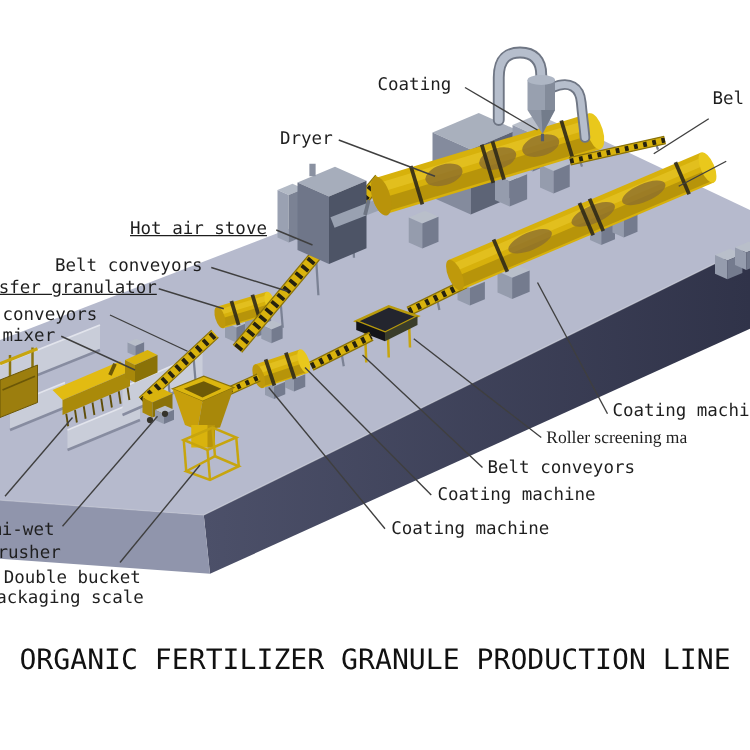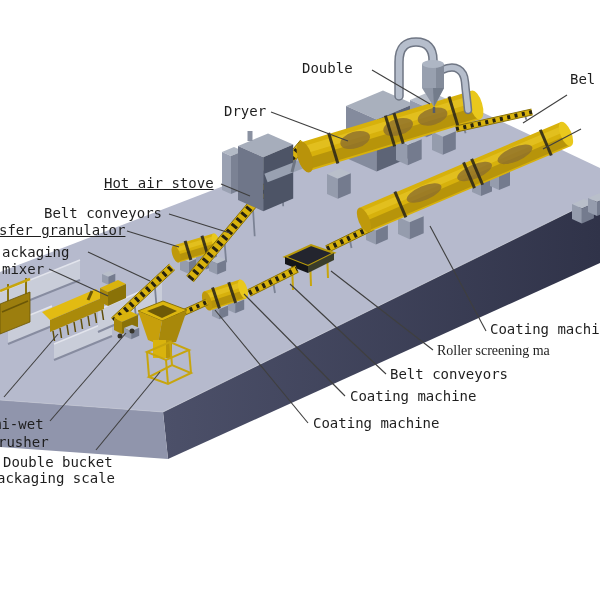--- a/index.html
+++ b/index.html
@@ -297,32 +297,33 @@
         <line x1="433" y1="350" x2="331" y2="271" stroke="#3f3f3f" stroke-width="1.1"></line>
         <line x1="386" y1="374" x2="290" y2="284" stroke="#3f3f3f" stroke-width="1.1"></line>
         <line x1="345" y1="396" x2="244" y2="294" stroke="#3f3f3f" stroke-width="1.1"></line>
         <line x1="308" y1="423" x2="215" y2="310" stroke="#3f3f3f" stroke-width="1.1"></line>
         <line x1="50" y1="421" x2="126" y2="333" stroke="#3f3f3f" stroke-width="1.1"></line>
         <line x1="96" y1="450" x2="160" y2="372" stroke="#3f3f3f" stroke-width="1.1"></line>
         <line x1="4" y1="397" x2="58" y2="334" stroke="#3f3f3f" stroke-width="1.1"></line>
       </g>
     </svg>
   <div id="labels">
-      <div class="label" style="left: 302px; top: 61px;">Double</div>
+      <div class="label" style="left: 302px; top: 61px;">Coating</div>
       <div class="label" style="left: 224px; top: 104px; text-align: right;">Dryer</div>
       <div class="label" style="left: 104px; top: 176px; text-decoration: underline;">Hot air stove</div>
       <div class="label" style="left: 44px; top: 206px;">Belt conveyors</div>
       <div class="label" style="left: -1px; top: 223px; text-decoration: underline;">sfer granulator</div>
-      <div class="label" style="left: 2px; top: 245px;">ackaging</div>
+      <div class="label" style="left: 2px; top: 245px;">conveyors</div>
       <div class="label" style="left: 2px; top: 262px;">mixer</div>
       <div class="label" style="left: 570px; top: 72px;">Bel</div>
       <div class="label" style="left: 616px; top: 119px;">Co</div>
       <div class="label" style="left: 490px; top: 322px;">Coating machi</div>
       <div class="label" style="left: 437px; top: 343px; font-family: Liberation Serif, serif;">Roller screening ma</div>
       <div class="label" style="left: 390px; top: 367px;">Belt conveyors</div>
       <div class="label" style="left: 350px; top: 389px;">Coating machine</div>
       <div class="label" style="left: 313px; top: 416px;">Coating machine</div>
       <div class="label" style="left: -7px; top: 417px;">mi-wet</div>
       <div class="label" style="left: -2px; top: 435px;">rusher</div>
       <div class="label" style="left: 3px; top: 455px;">Double bucket</div>
       <div class="label" style="left: -3px; top: 471px;">ackaging scale</div>
     </div>
+  <div class="title">ORGANIC FERTILIZER GRANULE PRODUCTION LINE</div>
 </div>
 
 </body></html>

